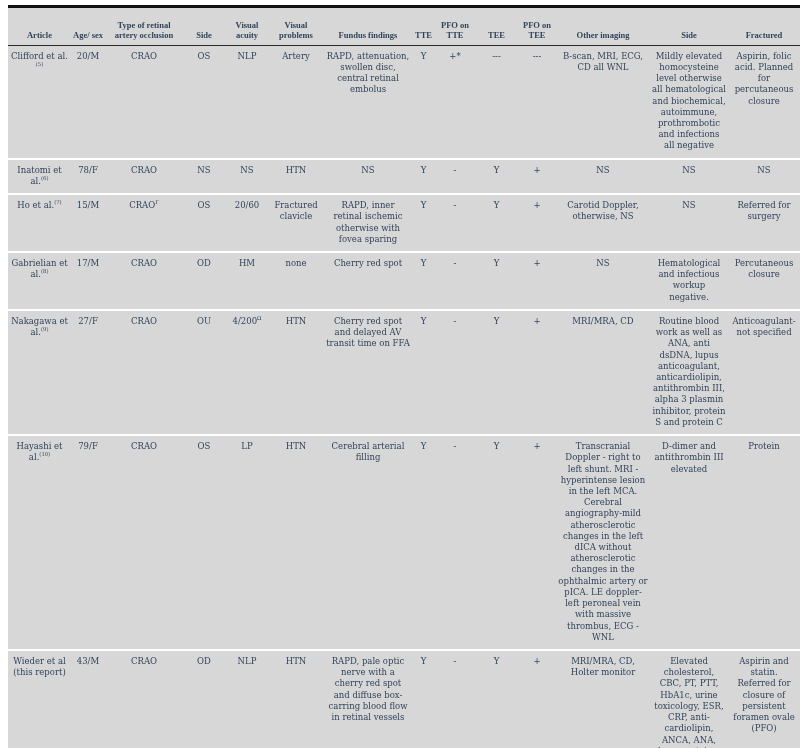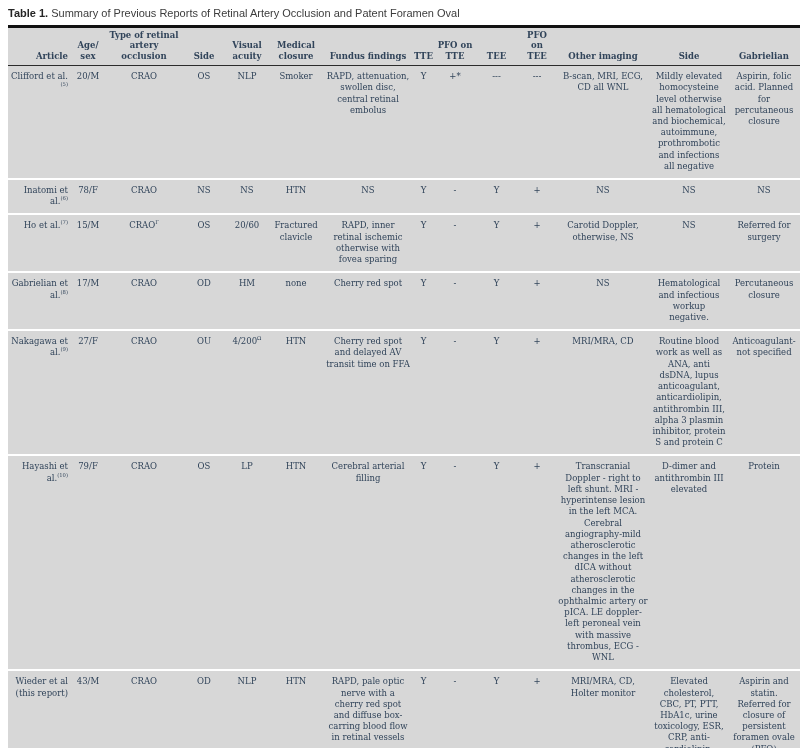--- a/index.html
+++ b/index.html
@@ -27,44 +27,41 @@
     background: #d7d7d7;
     border-top: 3px solid #111111;
     border-bottom: 3px solid #111111;
     font-size: 8.5px;
     color: #31445a;
   }
   thead th {
     vertical-align: bottom;
     font-weight: bold;
     text-align: center;
-    padding: 2px 2px 4px 2px;
+    padding: 12px 2px 4px 2px;
     line-height: 1.22;
     border-bottom: 1.5px solid #2b2b2b;
+    font-family: Liberation Serif, serif;
   }
   tbody td {
     vertical-align: top;
     text-align: center;
     padding: 5px 2px 6px 2px;
     line-height: 1.32;
     word-wrap: break-word;
   }
   tbody tr + tr td { border-top: 2px solid #ffffff; }
-  td.article-cell, th.article-col { text-align: right; padding-left: 3px; }
+  td.article-cell, th.article-col { text-align: center; padding-left: 3px; }
   sup { font-size: 0.62em; vertical-align: super; line-height: 0; }
 </style>
 </head>
 <body>
 
 <div class="page">
 
-  <div class="caption">
-    <b>Table 1.</b>
-    <span>Summary of Previous Reports of Retinal Artery Occlusion and Patent Foramen Oval</span>
-  </div>
 
   <table class="summary">
     <colgroup>
       <col style="width:62px">
         <col style="width:36px">
         <col style="width:76px">
         <col style="width:44px">
       <col style="width:42px">
         <col style="width:56px">
         <col style="width:88px">
@@ -76,39 +73,39 @@
       <col style="width:78px">
         <col style="width:72px">
     </colgroup>
     <thead>
       <tr>
           <th class="article-col">Article</th>
           <th>Age/ sex</th>
           <th>Type of retinal artery occlusion</th>
           <th>Side</th>
           <th>Visual acuity</th>
-          <th>Medical closure</th>
+          <th>Visual problems</th>
           <th>Fundus findings</th>
           <th>TTE</th>
           <th>PFO on TTE</th>
           <th>TEE</th>
           <th>PFO on TEE</th>
           <th>Other imaging</th>
           <th>Side</th>
-          <th>Gabrielian</th>
+          <th>Fractured</th>
         </tr>
     </thead>
     <tbody>
         <tr>
           <td class="article-cell">Clifford et al.<sup>(5)</sup></td>
           <td>20/M</td>
           <td>CRAO</td>
           <td>OS</td>
           <td>NLP</td>
-          <td>Smoker</td>
+          <td>Artery</td>
           <td>RAPD, attenuation, swollen disc, central retinal embolus</td>
           <td>Y</td>
           <td>+*</td>
           <td>---</td>
           <td>---</td>
           <td>B-scan, MRI, ECG, CD all WNL</td>
           <td>Mildly elevated homocysteine level otherwise all hematological and biochemical, autoimmune, prothrombotic and infections all negative</td>
           <td>Aspirin, folic acid. Planned for percutaneous closure</td>
         </tr>
         <tr>

